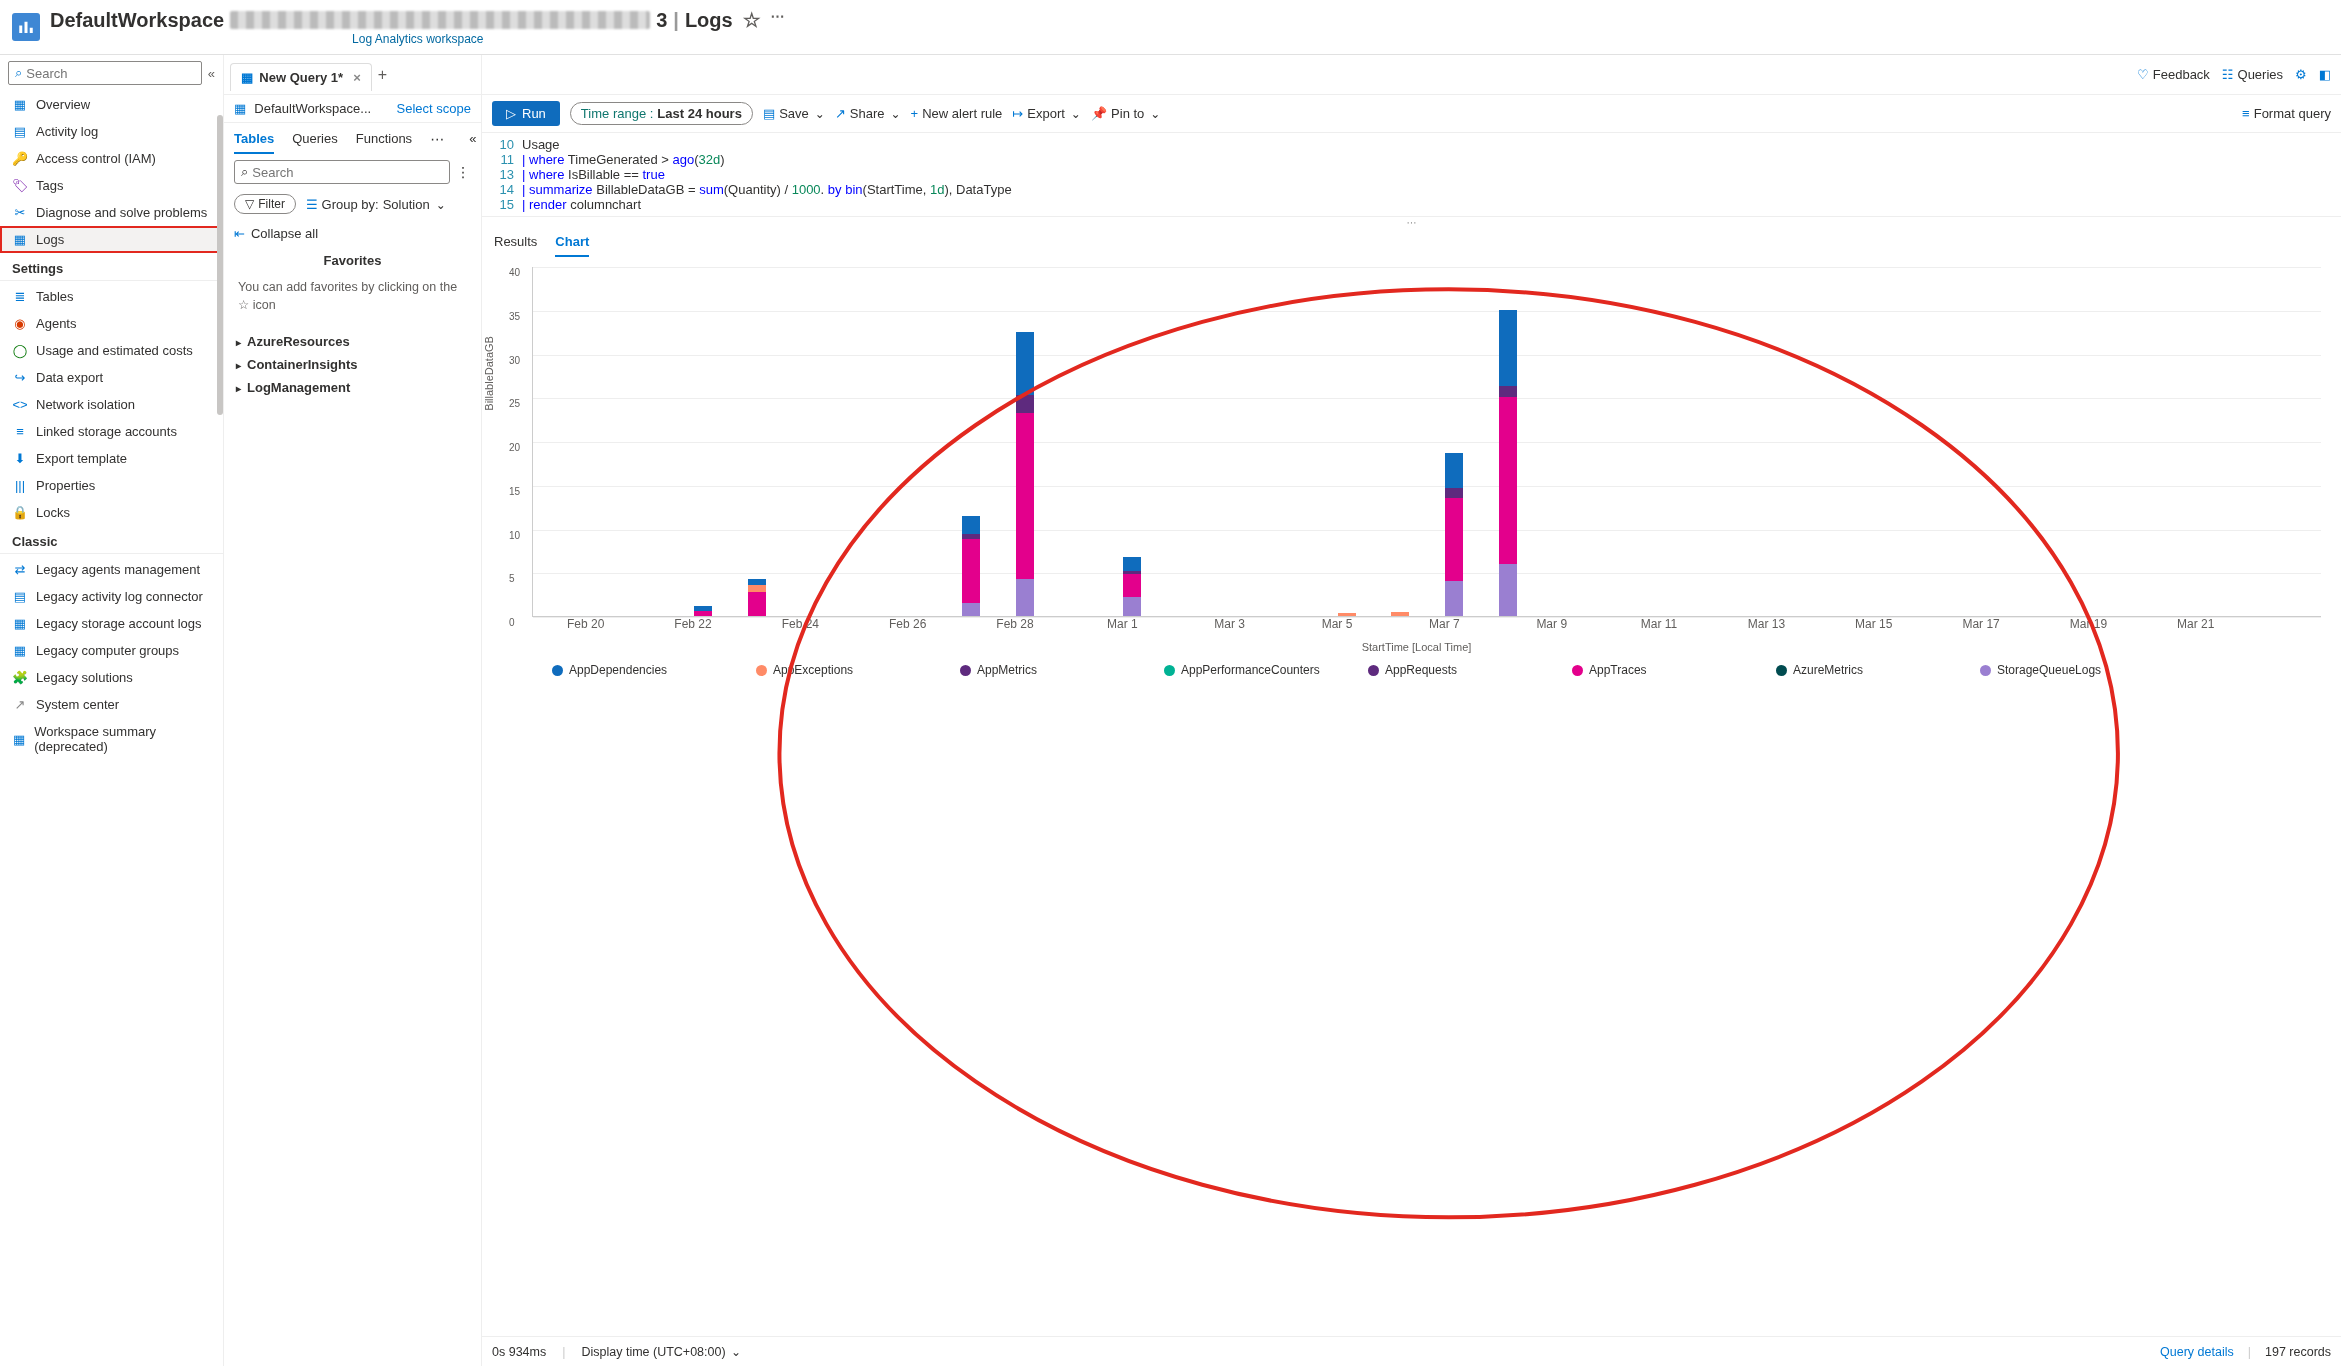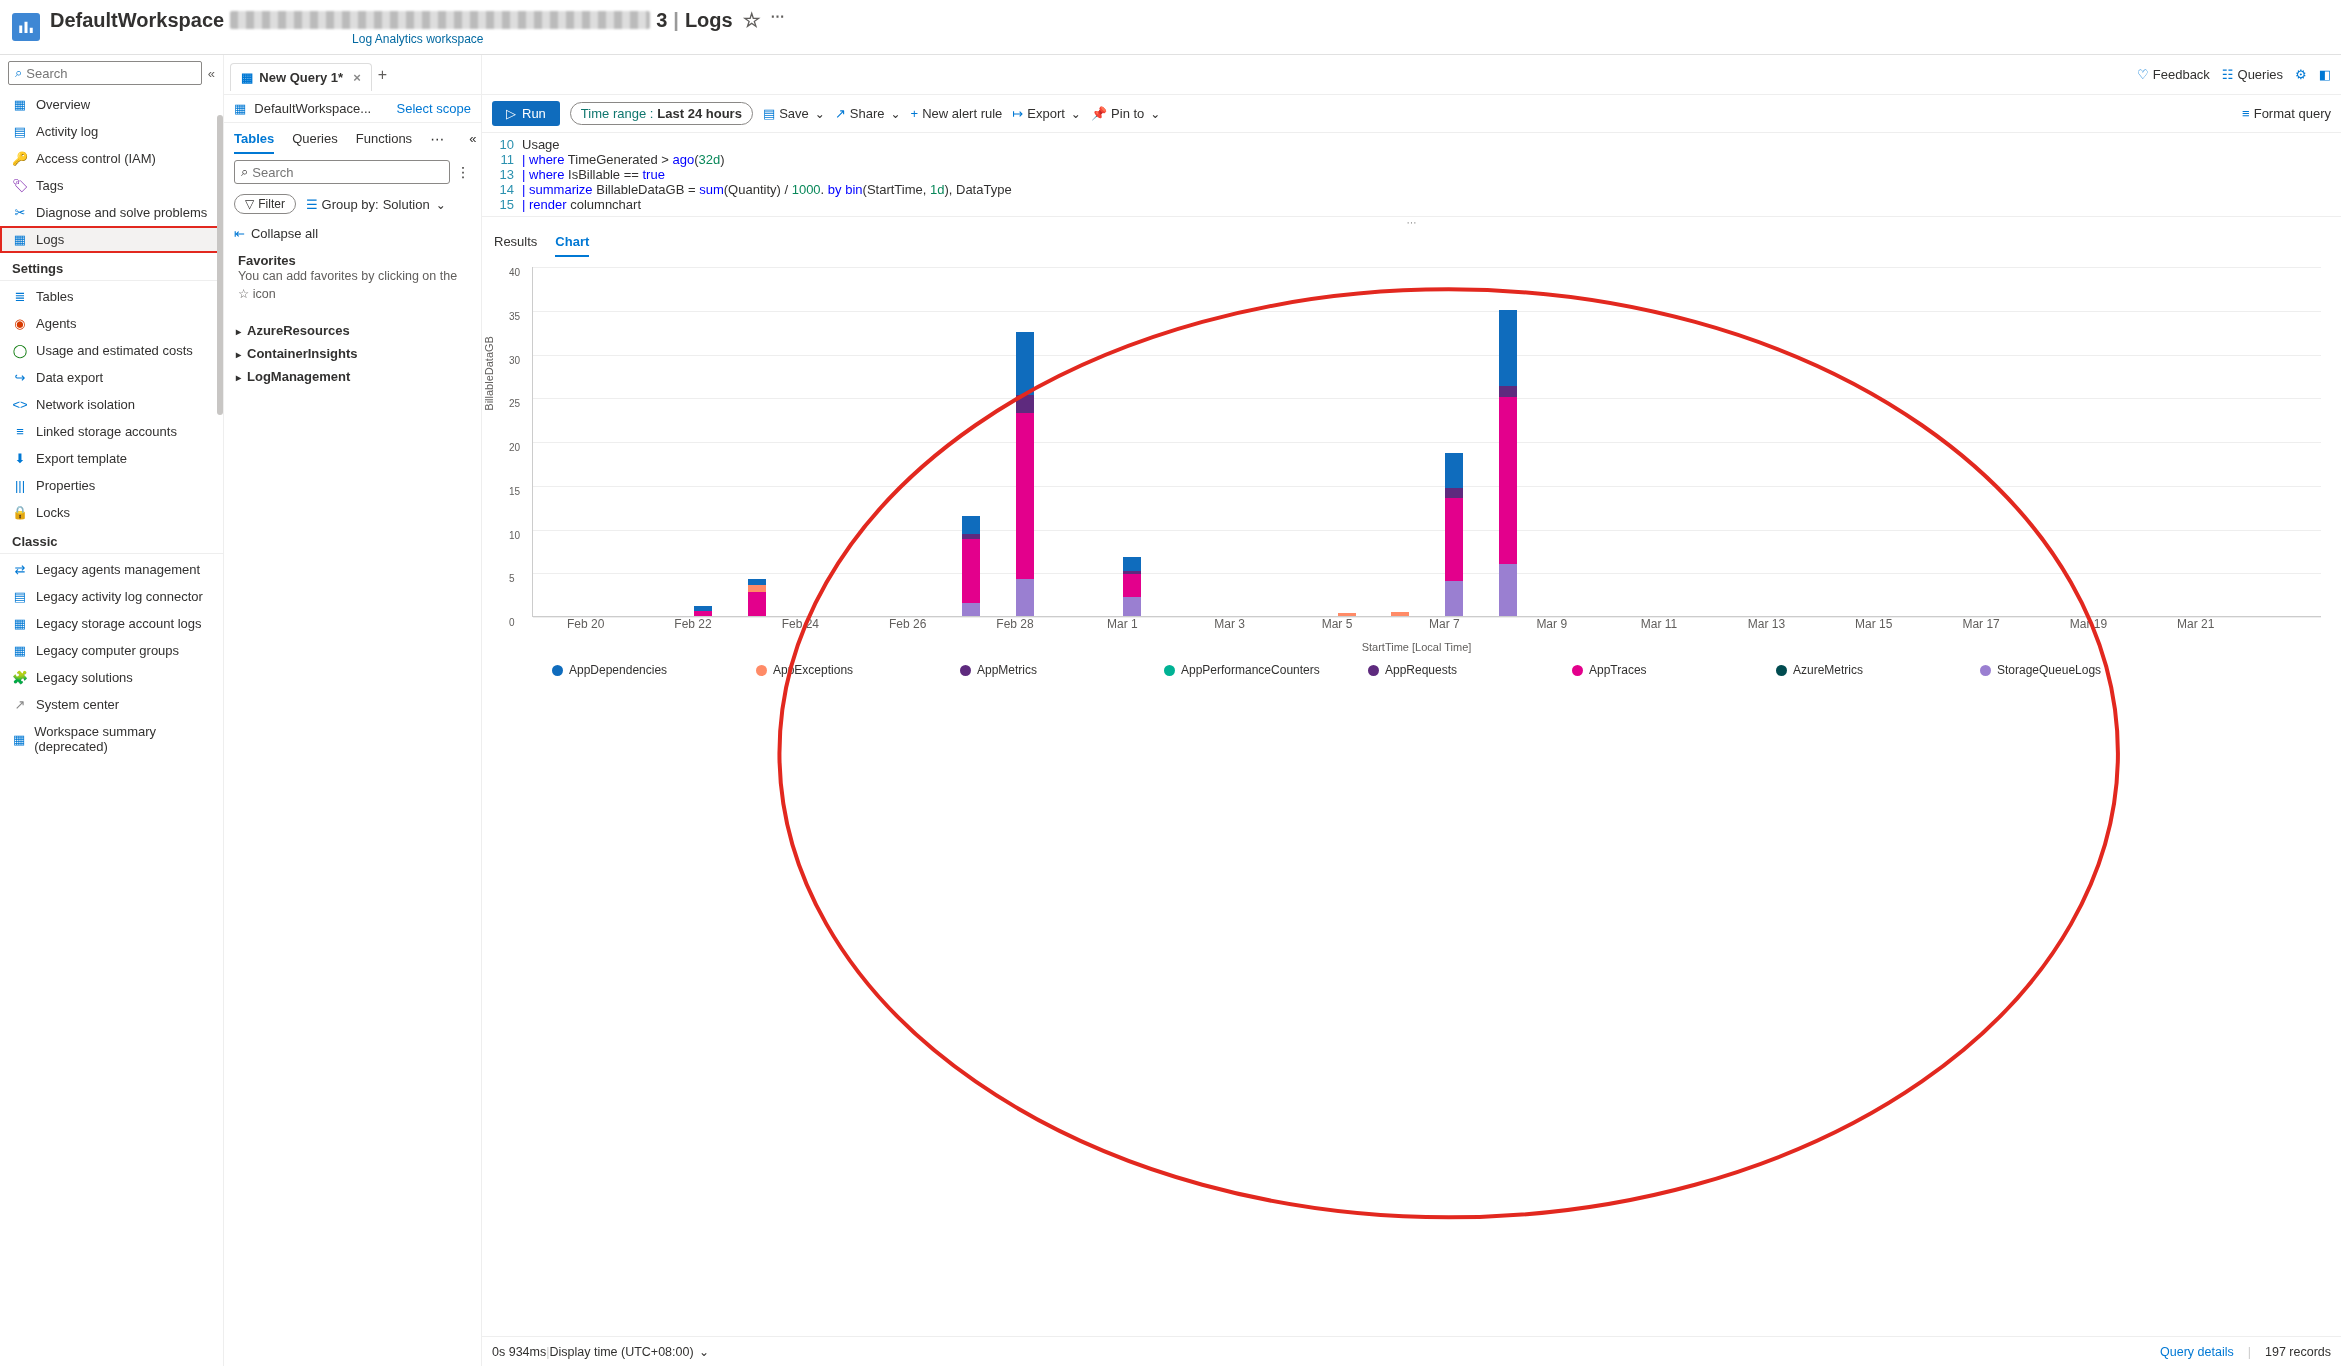--- a/index.html
+++ b/index.html
@@ -40,21 +40,21 @@
 .midpanel .tabs2 .t { padding-bottom:6px; cursor:pointer; }
 .midpanel .tabs2 .t.active { color:#0078d4; border-bottom:2px solid #0078d4; font-weight:600; }
 .midpanel .searchrow2 { padding:6px 10px; display:flex; gap:6px; align-items:center; }
 .midpanel .searchbox2 { flex:1; border:1px solid #8a8886; border-radius:3px; padding:3px 6px; display:flex; align-items:center; gap:4px; }
 .midpanel .searchbox2 input { border:none; outline:none; width:100%; font-size:13px; }
 .midpanel .filterrow { padding:4px 10px; display:flex; gap:10px; align-items:center; }
 .midpanel .pill { border:1px solid #8a8886; border-radius:12px; padding:2px 10px; font-size:12px; display:flex; align-items:center; gap:4px; cursor:pointer; }
 .midpanel .groupby { display:flex; align-items:center; gap:4px; cursor:pointer; font-size:13px; }
 .midpanel .collapseall { padding:8px 10px; display:flex; gap:6px; align-items:center; color:#323130; cursor:pointer; }
 .midpanel .favs { padding:4px 14px; }
-.midpanel .favs .hdr { font-weight:600; margin-bottom:0; }
+.midpanel .favs .hdr { font-weight:600; margin-bottom:11px;text-align:center; }
 .midpanel .favs .txt { color:#605e5c; font-size:12.5px; line-height:1.4; }
 .midpanel .tree { padding:4px 6px;margin-top:8px; }
 .midpanel .tree .node { padding:4px 6px; display:flex; align-items:center; gap:6px; cursor:pointer; font-weight:600; }
 .midpanel .tree .caret::before { content:"▸"; font-size:10px; color:#323130; }
 
 
 .main { flex:1; display:flex; flex-direction:column; overflow:hidden; }
 .main .toptabs { height:40px; display:flex; align-items:center; justify-content:flex-end; padding:0 10px; gap:12px; border-bottom:1px solid #eee; }
 .main .toptabs .iconlink { display:flex; align-items:center; gap:4px; color:#323130; cursor:pointer; }
 .main .tb { display:flex; align-items:center; gap:10px; padding:6px 10px; border-bottom:1px solid #eee; flex-wrap:wrap; }
@@ -86,21 +86,21 @@
 .bargroup { position:absolute; bottom:0; width:18px; display:flex; flex-direction:column-reverse; }
 .seg { width:100%; }
 .xaxis { margin-left:20px; display:flex; position:relative; height:18px; }
 .xtick { position:absolute; font-size:12px; color:#605e5c; transform:translateX(-50%); white-space:nowrap; }
 .xlabel { text-align:center; font-size:11px; color:#605e5c; margin-top:6px; }
 
 .legend { display:flex; flex-wrap:wrap; gap:6px 24px; margin:10px 0 0 40px; }
 .legend .li { display:flex; align-items:center; gap:6px; font-size:12px; min-width:180px; }
 .legend .dot { width:11px; height:11px; border-radius:50%; }
 
-.statusbar { height:30px; border-top:1px solid #eee; display:flex; align-items:center; padding:0 10px; gap:0; font-size:12.5px; }
+.statusbar { height:30px; border-top:1px solid #eee; display:flex; align-items:center; padding:0 10px; gap:16px; font-size:12.5px; }
 .statusbar .right { margin-left:auto; display:flex; gap:14px; }
 .statusbar .qd { color:#0078d4; cursor:pointer; }
 .blue { color:#0078d4; }
 .moredots { font-size:14px; letter-spacing:1px; }
 .chevdown::after { content:"⌄"; font-size:12px; margin-left:2px; }
 .chevcoll::before { content:"«"; }
 .starempty::before { content:"☆"; }
 </style>
 </head>
 <body>

